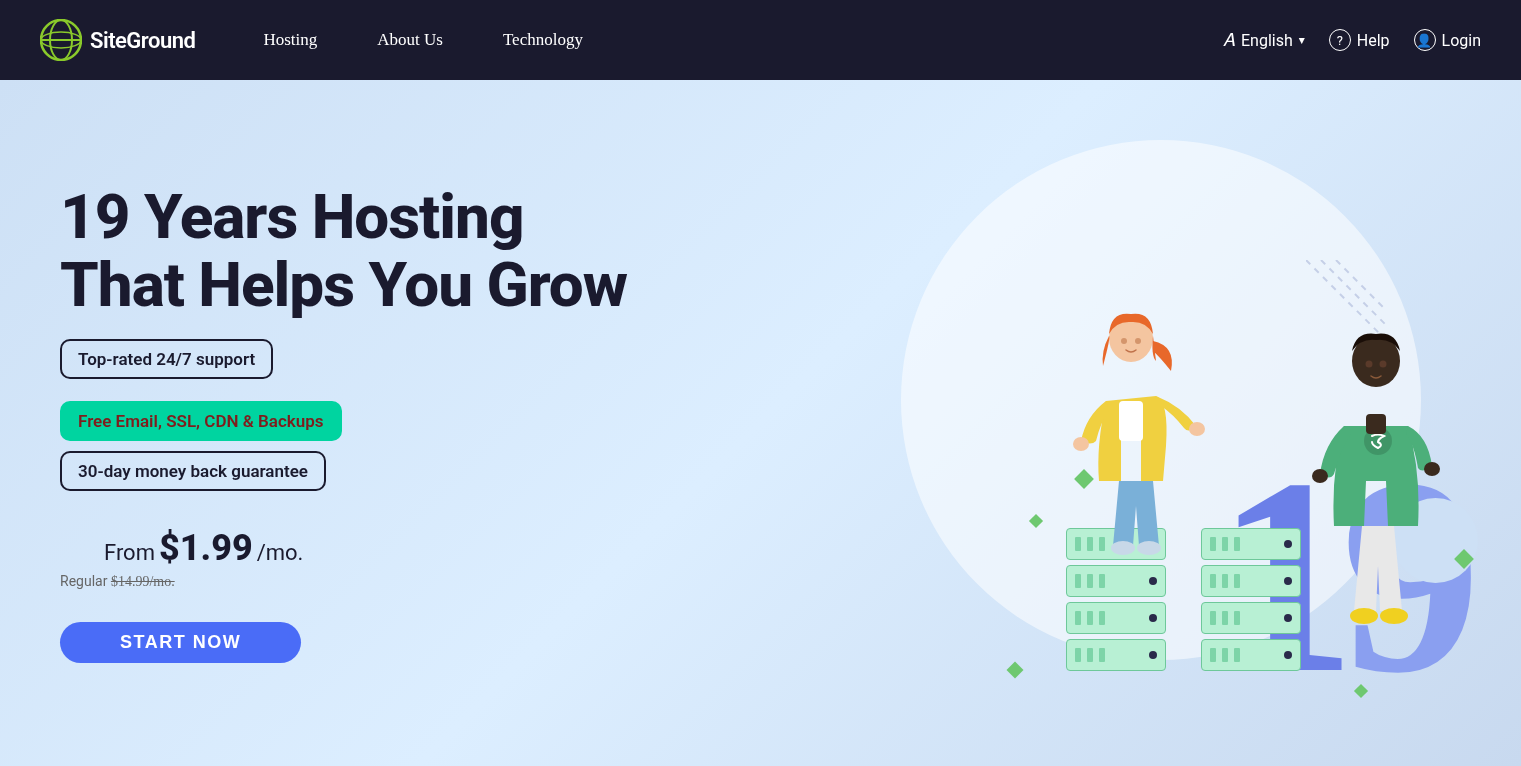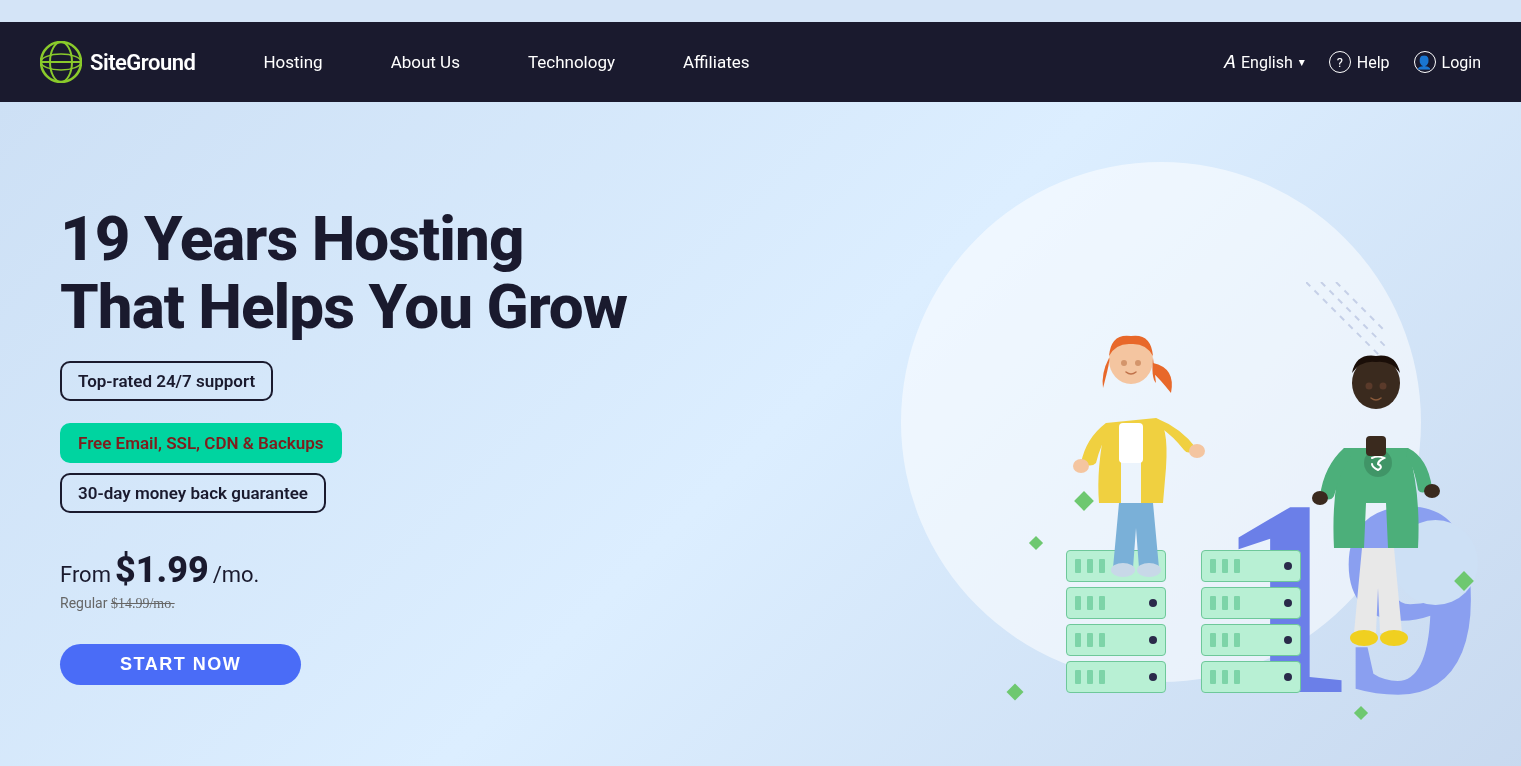--- a/index.html
+++ b/index.html
@@ -12,21 +12,20 @@
 
     
     nav {
       background-color: #1a1a2e;
       display: flex;
       align-items: center;
       padding: 0 40px;
       height: 80px;
       position: relative;
       z-index: 10;
-      margin-top: 22px;
     }
     .nav-logo {
       display: flex;
       align-items: center;
       gap: 8px;
       margin-right: 40px;
       text-decoration: none;
     }
     .logo-icon {
       width: 42px;
@@ -34,22 +33,23 @@
     }
     .logo-text {
       color: #ffffff;
       font-size: 22px;
       font-weight: 600;
       letter-spacing: -0.5px;
     }
     .nav-links {
       display: flex;
       align-items: center;
-      gap: 12px;
+      gap: 4px;
       flex: 1;
+      font-family: Liberation Serif, serif;
     }
     .nav-link {
       color: #ffffff;
       text-decoration: none;
       font-size: 17px;
       padding: 0 28px;
       height: 80px;
       display: flex;
       align-items: center;
       font-weight: 400;
@@ -133,20 +133,21 @@
       margin-top: 12px;
     }
 
     .pricing {
       margin-bottom: 32px;
     }
     .pricing-from {
       font-size: 22px;
       color: #1a1a2e;
       font-weight: 400;
+      margin-left: 44px;
     }
     .pricing-amount {
       font-size: 36px;
       font-weight: 800;
       color: #1a1a2e;
     }
     .pricing-period {
       font-size: 22px;
       font-weight: 400;
       color: #1a1a2e;
@@ -233,21 +234,20 @@
       <line x1="2" y1="21" x2="40" y2="21" stroke="#8aca2b" stroke-width="2"></line>
       <ellipse cx="21" cy="21" rx="20" ry="8" stroke="#8aca2b" stroke-width="1.5" fill="none"></ellipse>
     </svg>
     <span class="logo-text">SiteGround</span>
   </a>
 
   <div class="nav-links">
     <a class="nav-link">Hosting</a>
     <a class="nav-link">About Us</a>
     <a class="nav-link">Technology</a>
-    <a class="nav-link">Affiliates</a>
   </div>
 
   <div class="nav-right">
     <div class="nav-lang">
       <span style="font-size:18px;">𝐴</span>
       <span>English</span>
       <span class="chevron-icon">▾</span>
     </div>
     <a class="nav-help">
       <span style="font-size:18px; border:1.5px solid #fff; border-radius:50%; width:22px; height:22px; display:inline-flex; align-items:center; justify-content:center; font-size:13px;">?</span>

